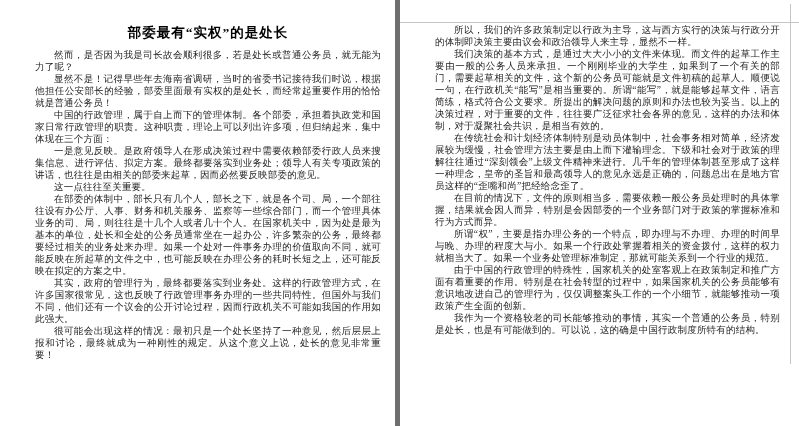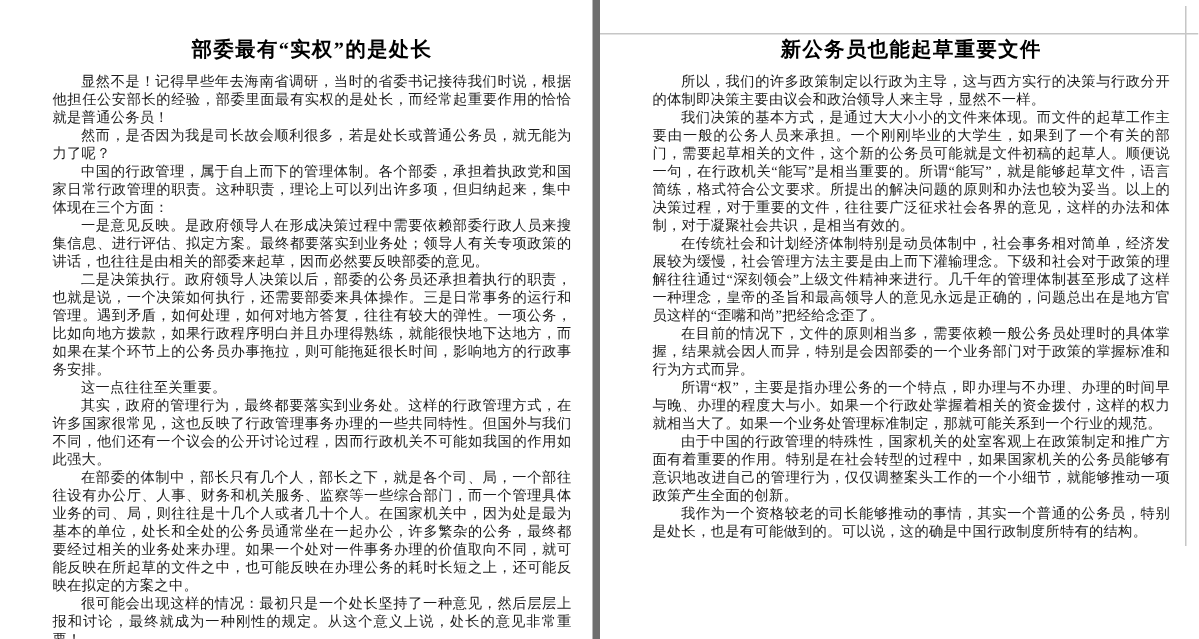--- a/index.html
+++ b/index.html
@@ -43,36 +43,34 @@
     text-justify: inter-character;
     letter-spacing: 0.2px;
   }
 </style>
 </head>
 <body>
 
 <div class="page page-left">
   <div class="page-title">部委最有“实权”的是处长</div>
   <div class="body-text">
+    <p>然而，是否因为我是司长故会顺利很多，若是处长或普通公务员，就无能为力了呢？</p>
     <p>显然不是！记得早些年去海南省调研，当时的省委书记接待我们时说，根据他担任公安部长的经验，部委里面最有实权的是处长，而经常起重要作用的恰恰就是普通公务员！</p>
-    <p>然而，是否因为我是司长故会顺利很多，若是处长或普通公务员，就无能为力了呢？</p>
     <p>中国的行政管理，属于自上而下的管理体制。各个部委，承担着执政党和国家日常行政管理的职责。这种职责，理论上可以列出许多项，但归纳起来，集中体现在三个方面：</p>
     <p>一是意见反映。是政府领导人在形成决策过程中需要依赖部委行政人员来搜集信息、进行评估、拟定方案。最终都要落实到业务处；领导人有关专项政策的讲话，也往往是由相关的部委来起草，因而必然要反映部委的意见。</p>
-    <p>二是决策执行。政府领导人决策以后，部委的公务员还承担着执行的职责，也就是说，一个决策如何执行，还需要部委来具体操作。三是日常事务的运行和管理。遇到矛盾，如何处理，如何对地方答复，往往有较大的弹性。一项公务，比如向地方拨款，如果行政程序明白并且办理得熟练，就能很快地下达地方，而如果在某个环节上的公务员办事拖拉，则可能拖延很长时间，影响地方的行政事务安排。</p>
     <p>这一点往往至关重要。</p>
+    <p>在部委的体制中，部长只有几个人，部长之下，就是各个司、局，一个部往往设有办公厅、人事、财务和机关服务、监察等一些综合部门，而一个管理具体业务的司、局，则往往是十几个人或者几十个人。在国家机关中，因为处是最为基本的单位，处长和全处的公务员通常坐在一起办公，许多繁杂的公务，最终都要经过相关的业务处来办理。如果一个处对一件事务办理的价值取向不同，就可能反映在所起草的文件之中，也可能反映在办理公务的耗时长短之上，还可能反映在拟定的方案之中。</p>
     <p>其实，政府的管理行为，最终都要落实到业务处。这样的行政管理方式，在许多国家很常见，这也反映了行政管理事务办理的一些共同特性。但国外与我们不同，他们还有一个议会的公开讨论过程，因而行政机关不可能如我国的作用如此强大。</p>
-    <p>在部委的体制中，部长只有几个人，部长之下，就是各个司、局，一个部往往设有办公厅、人事、财务和机关服务、监察等一些综合部门，而一个管理具体业务的司、局，则往往是十几个人或者几十个人。在国家机关中，因为处是最为基本的单位，处长和全处的公务员通常坐在一起办公，许多繁杂的公务，最终都要经过相关的业务处来办理。如果一个处对一件事务办理的价值取向不同，就可能反映在所起草的文件之中，也可能反映在办理公务的耗时长短之上，还可能反映在拟定的方案之中。</p>
     <p>很可能会出现这样的情况：最初只是一个处长坚持了一种意见，然后层层上报和讨论，最终就成为一种刚性的规定。从这个意义上说，处长的意见非常重要！</p>
   </div>
 </div>
 
 <div class="page-divider"></div>
 
 <div class="page page-right">
-  <div class="page-title">新公务员也能起草重要文件</div>
   <div class="body-text">
     <p>所以，我们的许多政策制定以行政为主导，这与西方实行的决策与行政分开的体制即决策主要由议会和政治领导人来主导，显然不一样。</p>
     <p>我们决策的基本方式，是通过大大小小的文件来体现。而文件的起草工作主要由一般的公务人员来承担。一个刚刚毕业的大学生，如果到了一个有关的部门，需要起草相关的文件，这个新的公务员可能就是文件初稿的起草人。顺便说一句，在行政机关“能写”是相当重要的。所谓“能写”，就是能够起草文件，语言简练，格式符合公文要求。所提出的解决问题的原则和办法也较为妥当。以上的决策过程，对于重要的文件，往往要广泛征求社会各界的意见，这样的办法和体制，对于凝聚社会共识，是相当有效的。</p>
     <p>在传统社会和计划经济体制特别是动员体制中，社会事务相对简单，经济发展较为缓慢，社会管理方法主要是由上而下灌输理念。下级和社会对于政策的理解往往通过“深刻领会”上级文件精神来进行。几千年的管理体制甚至形成了这样一种理念，皇帝的圣旨和最高领导人的意见永远是正确的，问题总出在是地方官员这样的“歪嘴和尚”把经给念歪了。</p>
     <p>在目前的情况下，文件的原则相当多，需要依赖一般公务员处理时的具体掌握，结果就会因人而异，特别是会因部委的一个业务部门对于政策的掌握标准和行为方式而异。</p>
     <p>所谓“权”，主要是指办理公务的一个特点，即办理与不办理、办理的时间早与晚、办理的程度大与小。如果一个行政处掌握着相关的资金拨付，这样的权力就相当大了。如果一个业务处管理标准制定，那就可能关系到一个行业的规范。</p>
     <p>由于中国的行政管理的特殊性，国家机关的处室客观上在政策制定和推广方面有着重要的作用。特别是在社会转型的过程中，如果国家机关的公务员能够有意识地改进自己的管理行为，仅仅调整案头工作的一个小细节，就能够推动一项政策产生全面的创新。</p>
     <p>我作为一个资格较老的司长能够推动的事情，其实一个普通的公务员，特别是处长，也是有可能做到的。可以说，这的确是中国行政制度所特有的结构。</p>
   </div>
 </div>

